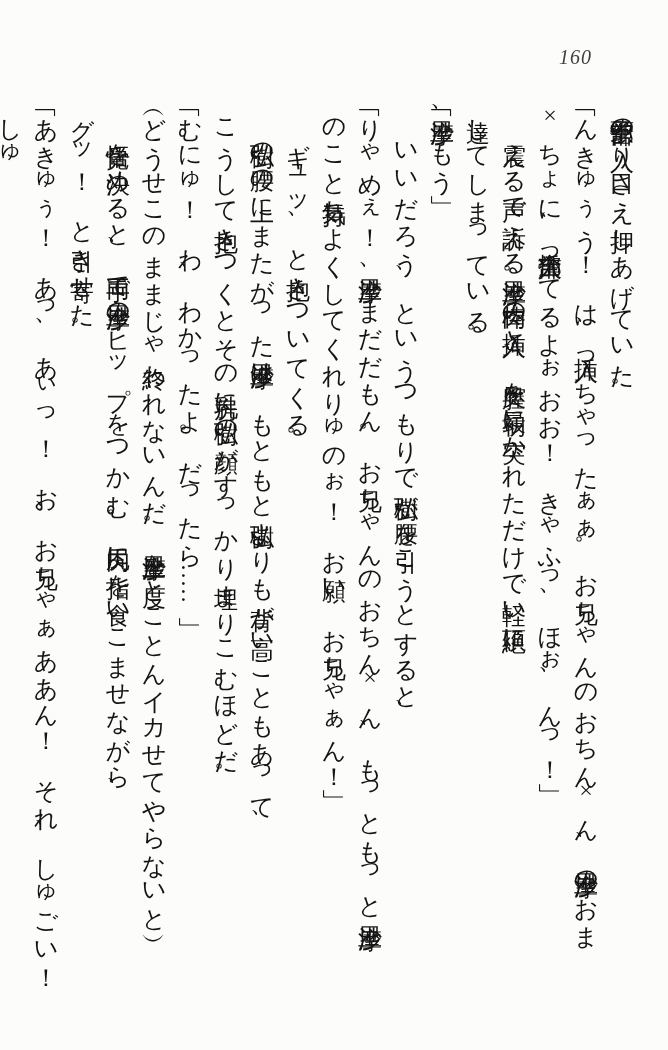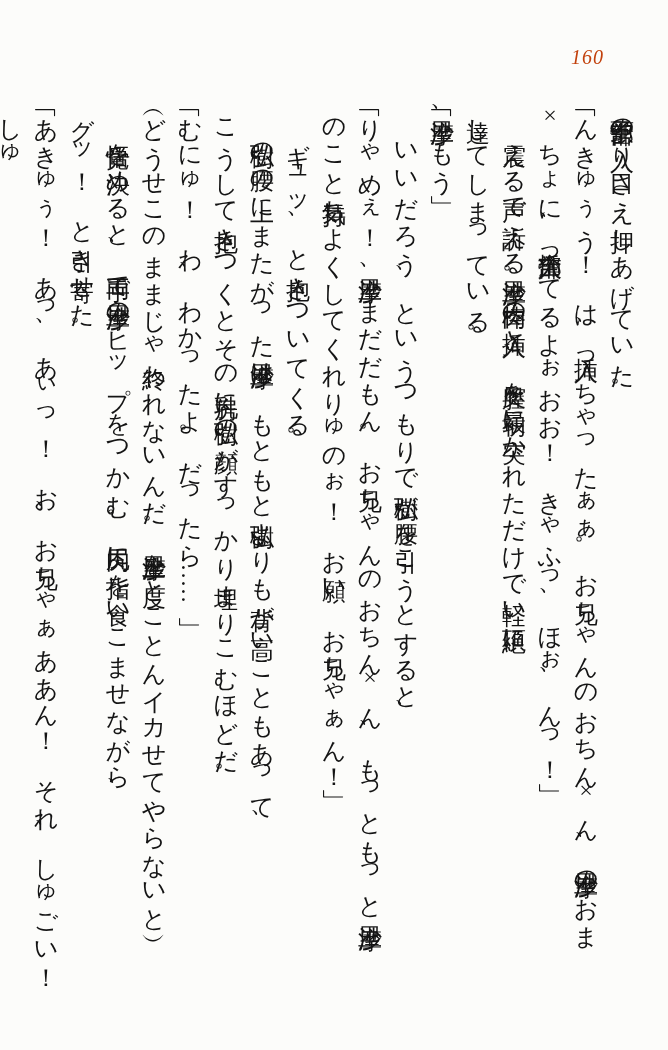--- a/index.html
+++ b/index.html
@@ -13,25 +13,25 @@
     height: 1050px;
     margin: 0 auto;
     background: #fcfcfa;
     overflow: hidden;
     font-family: "Liberation Serif", "DejaVu Serif", serif;
     color: #141414;
   }
   .page-number {
     position: absolute;
     top: 46px;
-    right: 64px;
+    right: 76px;
     font-size: 20px;
     font-style: italic;
     letter-spacing: 1px;
-    color: #c2410c;
+    color: #404040;
   }
   .text-block {
     position: absolute;
     top: 102px;
     right: 28px;
     height: 912px;
     writing-mode: vertical-rl;
     text-orientation: mixed;
     font-size: 24px;
     line-height: 36px;

